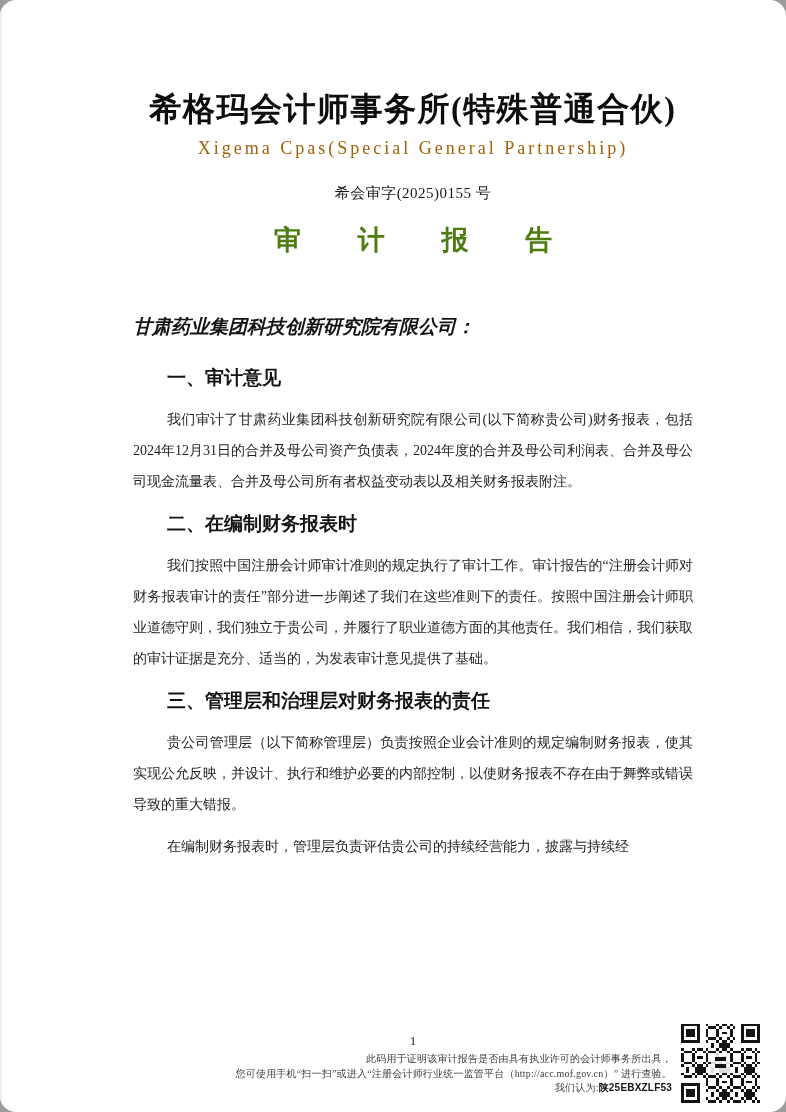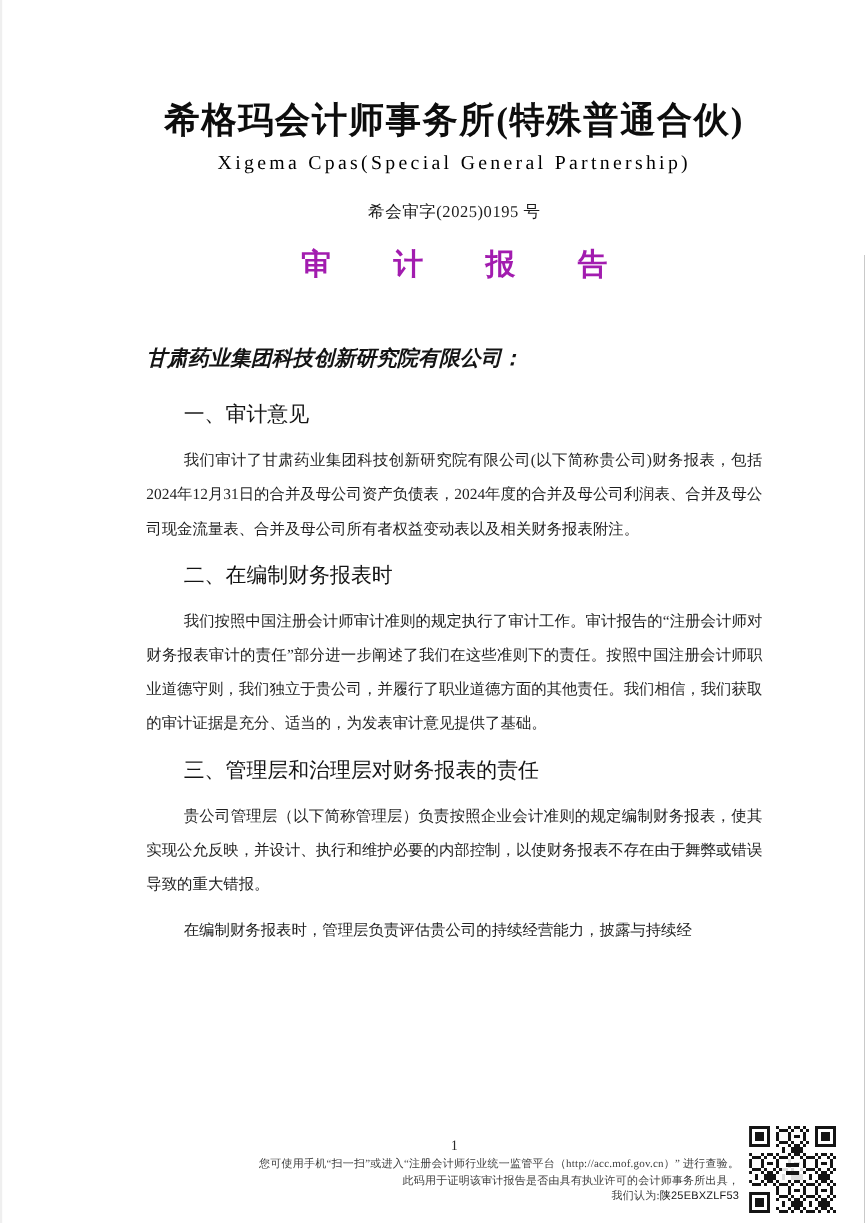--- a/index.html
+++ b/index.html
@@ -4,20 +4,21 @@
 <style>
   html,body{margin:0;padding:0;background:#9c9c9c;}
   .page{
     position:relative;
     width:786px;height:1112px;
     margin:0 auto;
     background:#ffffff;
     font-family:"Liberation Serif","DejaVu Serif",serif;
     color:#1f1f1f;
     overflow:hidden;
+    border-radius:16px;
   }
   .scan-edge{
     position:absolute;left:0;top:0;bottom:0;width:2px;
     background:#efefef;
   }
   .content{
     position:absolute;left:133px;top:0;width:560px;
   }
   .header{text-align:center;}
   .firm-cn{
@@ -27,50 +28,50 @@
     letter-spacing:1.5px;
     white-space:nowrap;
     color:#0d0d0d;
     transform:scaleY(1.02);
   }
   .firm-en{
     margin-top:8px;
     font-size:18px;line-height:24px;
     letter-spacing:3px;
     white-space:nowrap;
-    color:#000000;
+    color:#a16207;
   }
   .doc-no{
     margin-top:23px;
     font-size:15px;line-height:20px;
     letter-spacing:0.5px;
     color:#1a1a1a;
   }
   .report-title{
     margin-top:20px;
     font-size:27px;line-height:34px;
     font-weight:bold;
     letter-spacing:25px;
     padding-left:25px; 
-    color:#a21caf;
+    color:#4d7c0f;
     white-space:nowrap;
   }
   .addressee{
     margin-top:54px;
     font-size:19px;line-height:31px;
     font-weight:bold;
     text-align:left;
     color:#141414;
     font-style:italic;
   }
   .section-heading{
     margin-top:11px;
     padding-left:34px;
     font-size:19px;line-height:31px;
-    font-weight:normal;
+    font-weight:bold;
     color:#141414;
   }
   .section-heading.first{margin-top:20px;}
   .body-para{
     margin:11px 0 0 0;
     font-size:14px;line-height:31px;
     text-align:justify;
     text-justify:inter-ideograph;
     text-indent:34px;
     color:#1f1f1f;
@@ -86,62 +87,62 @@
     position:absolute;
     top:1052px;right:114px;
     width:440px;
     text-align:right;
     font-size:10px;line-height:14.5px;
     color:#3c3c3c;
     letter-spacing:0.2px;
   }
   .report-code-value{
     font-family:"Liberation Sans","DejaVu Sans",sans-serif;
-    font-weight:normal;
+    font-weight:bold;
     color:#161616;
   }
   .qr{
     position:absolute;
     left:681px;top:1022px;
     width:79px;height:82px;
   }
   .qr svg{width:100%;height:100%;display:block;}
 </style>
 </head>
 <body>
 
 <div class="page">
   <div class="scan-edge"></div>
 
   <div class="content">
     <div class="header">
       <div class="firm-cn">希格玛会计师事务所(特殊普通合伙)</div>
       <div class="firm-en">Xigema Cpas(Special General Partnership)</div>
-      <div class="doc-no">希会审字(2025)0195 号</div>
+      <div class="doc-no">希会审字(2025)0155 号</div>
       <div class="report-title">审 计 报 告</div>
     </div>
 
     <div class="addressee">甘肃药业集团科技创新研究院有限公司：</div>
 
     <div class="section-heading first">一、审计意见</div>
     <p class="body-para">我们审计了甘肃药业集团科技创新研究院有限公司(以下简称贵公司)财务报表，包括2024年12月31日的合并及母公司资产负债表，2024年度的合并及母公司利润表、合并及母公司现金流量表、合并及母公司所有者权益变动表以及相关财务报表附注。</p>
 
     <div class="section-heading">二、在编制财务报表时</div>
     <p class="body-para">我们按照中国注册会计师审计准则的规定执行了审计工作。审计报告的“注册会计师对财务报表审计的责任”部分进一步阐述了我们在这些准则下的责任。按照中国注册会计师职业道德守则，我们独立于贵公司，并履行了职业道德方面的其他责任。我们相信，我们获取的审计证据是充分、适当的，为发表审计意见提供了基础。</p>
 
     <div class="section-heading">三、管理层和治理层对财务报表的责任</div>
     <p class="body-para">贵公司管理层（以下简称管理层）负责按照企业会计准则的规定编制财务报表，使其实现公允反映，并设计、执行和维护必要的内部控制，以使财务报表不存在由于舞弊或错误导致的重大错报。</p>
     <p class="body-para">在编制财务报表时，管理层负责评估贵公司的持续经营能力，披露与持续经</p>
   </div>
 
   <div class="page-num">1</div>
 
   <div class="verify-block">
+    <div>此码用于证明该审计报告是否由具有执业许可的会计师事务所出具，</div>
     <div>您可使用手机“扫一扫”或进入“注册会计师行业统一监管平台（http://acc.mof.gov.cn）” 进行查验。</div>
-    <div>此码用于证明该审计报告是否由具有执业许可的会计师事务所出具，</div>
     <div>
       <span>我们认为:</span><span class="report-code-value">陕25EBXZLF53</span>
     </div>
   </div>
 
   <div class="qr">
     <svg viewBox="0 0 29 29" xmlns="http://www.w3.org/2000/svg" shape-rendering="crispEdges" fill="#141414">
         <rect x="9" y="0" width="1" height="1"></rect>
         <rect x="13" y="0" width="1" height="1"></rect>
         <rect x="15" y="0" width="1" height="1"></rect>

